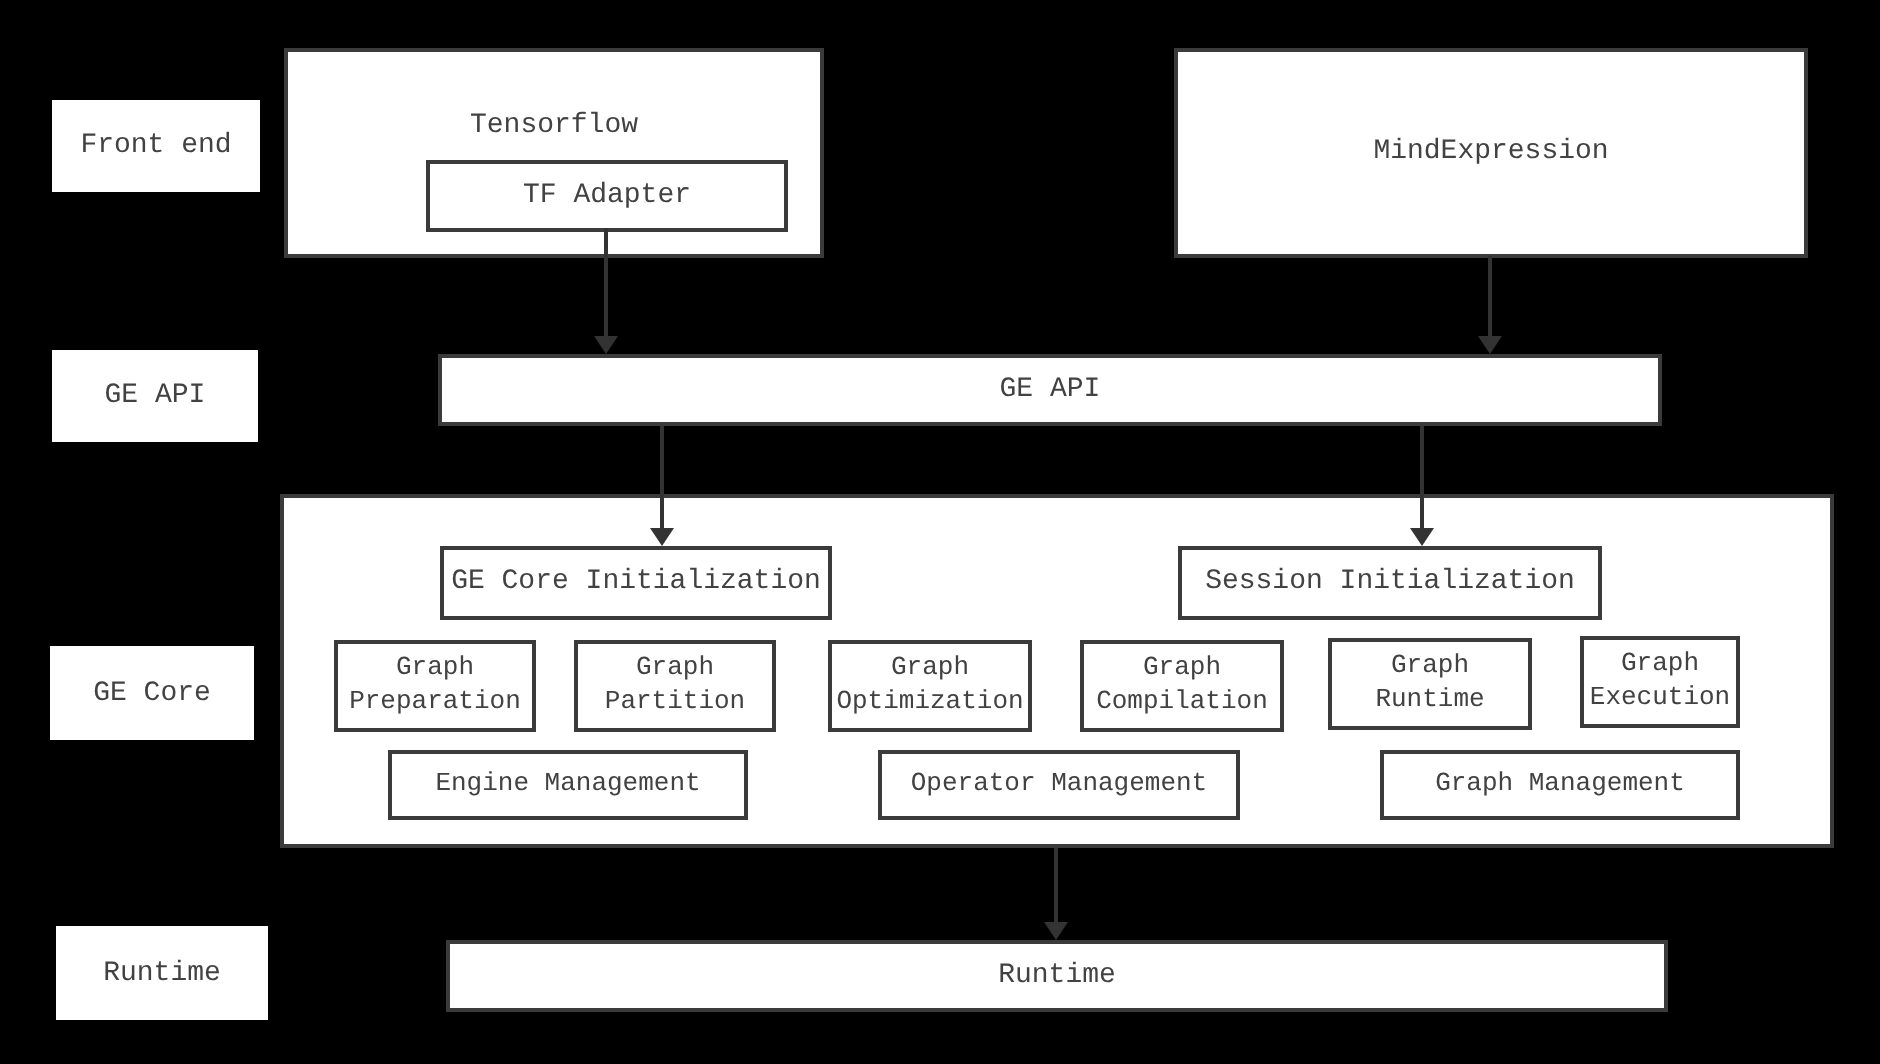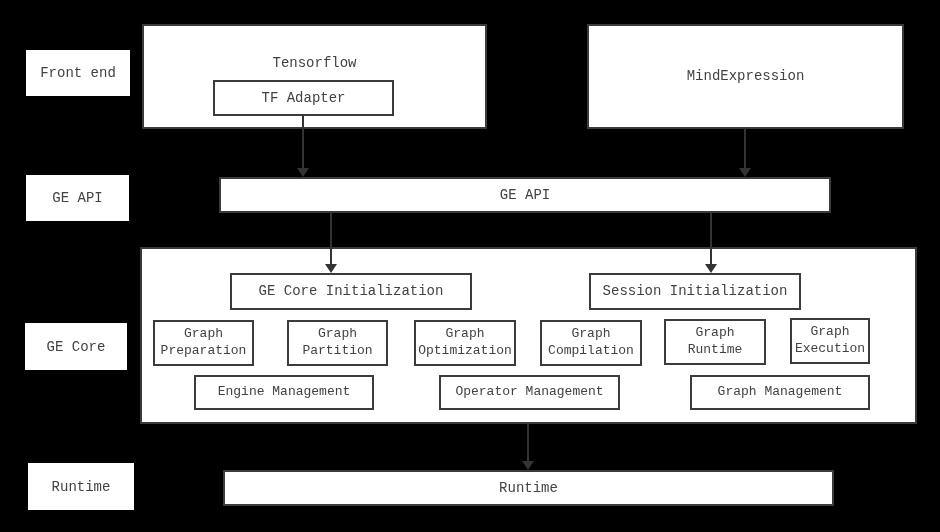--- a/index.html
+++ b/index.html
@@ -53,35 +53,35 @@
 </head>
 <body>
 
 <div class="stage" style="--background: #000000; --box-fill: #ffffff; --box-border: #3b3b3b; --text: #424242; --arrow: #333333;">
 
   <div class="rowlabel" style="left:26px;top:50px;width:104px;height:46px">Front end</div>
   <div class="rowlabel" style="left:26px;top:175px;width:103px;height:46px">GE API</div>
   <div class="rowlabel" style="left:25px;top:323px;width:102px;height:47px">GE Core</div>
   <div class="rowlabel" style="left:28px;top:463px;width:106px;height:47px">Runtime</div>
 
-  <div class="box container" style="left:142px;top:24px;width:345px;height:105px">
+  <div class="box container" style="left:142px;top:24px;width:270px;height:105px">
     <div class="title">Tensorflow</div>
     <div class="box" style="left:69px;top:54px;width:181px;height:36px">TF Adapter</div>
   </div>
 
   <div class="box" style="left:587px;top:24px;width:317px;height:105px">MindExpression</div>
 
   <div class="box" style="left:219px;top:177px;width:612px;height:36px">GE API</div>
 
   <div class="box container" style="left:140px;top:247px;width:777px;height:177px">
 
-    <div class="box" style="left:88px;top:24px;width:242px;height:37px">GE Core Initialization</div>
+    <div class="box" style="left:78px;top:24px;width:196px;height:37px">GE Core Initialization</div>
     <div class="box" style="left:447px;top:24px;width:212px;height:37px">Session Initialization</div>
 
-    <div class="box small" style="left:11px;top:71px;width:101px;height:46px">Graph Preparation</div>
+    <div class="box small" style="left:25px;top:71px;width:101px;height:46px">Graph Preparation</div>
     <div class="box small" style="left:145px;top:71px;width:101px;height:46px">Graph Partition</div>
     <div class="box small" style="left:272px;top:71px;width:102px;height:46px">Graph Optimization</div>
     <div class="box small" style="left:398px;top:71px;width:102px;height:46px">Graph Compilation</div>
     <div class="box small" style="left:522px;top:70px;width:102px;height:46px">Graph Runtime</div>
     <div class="box small" style="left:648px;top:69px;width:80px;height:46px">Graph Execution</div>
 
     <div class="box small" style="left:52px;top:126px;width:180px;height:35px">Engine Management</div>
     <div class="box small" style="left:297px;top:126px;width:181px;height:35px">Operator Management</div>
     <div class="box small" style="left:548px;top:126px;width:180px;height:35px">Graph Management</div>
   </div>

